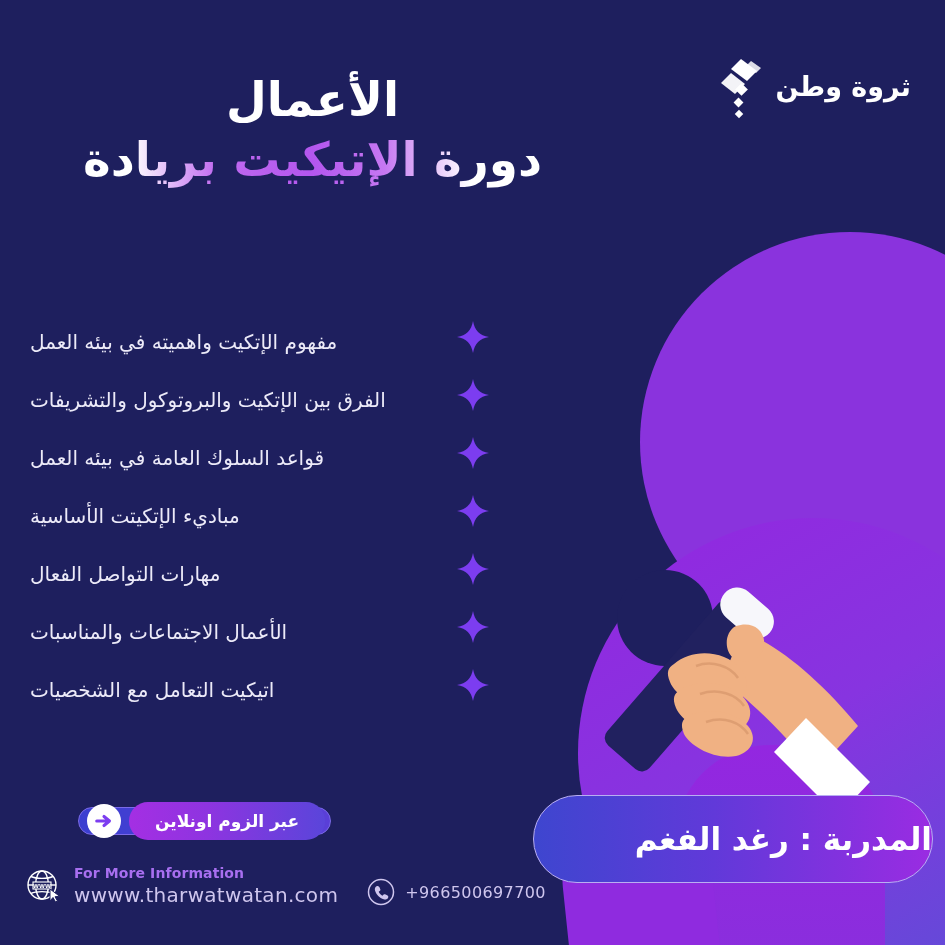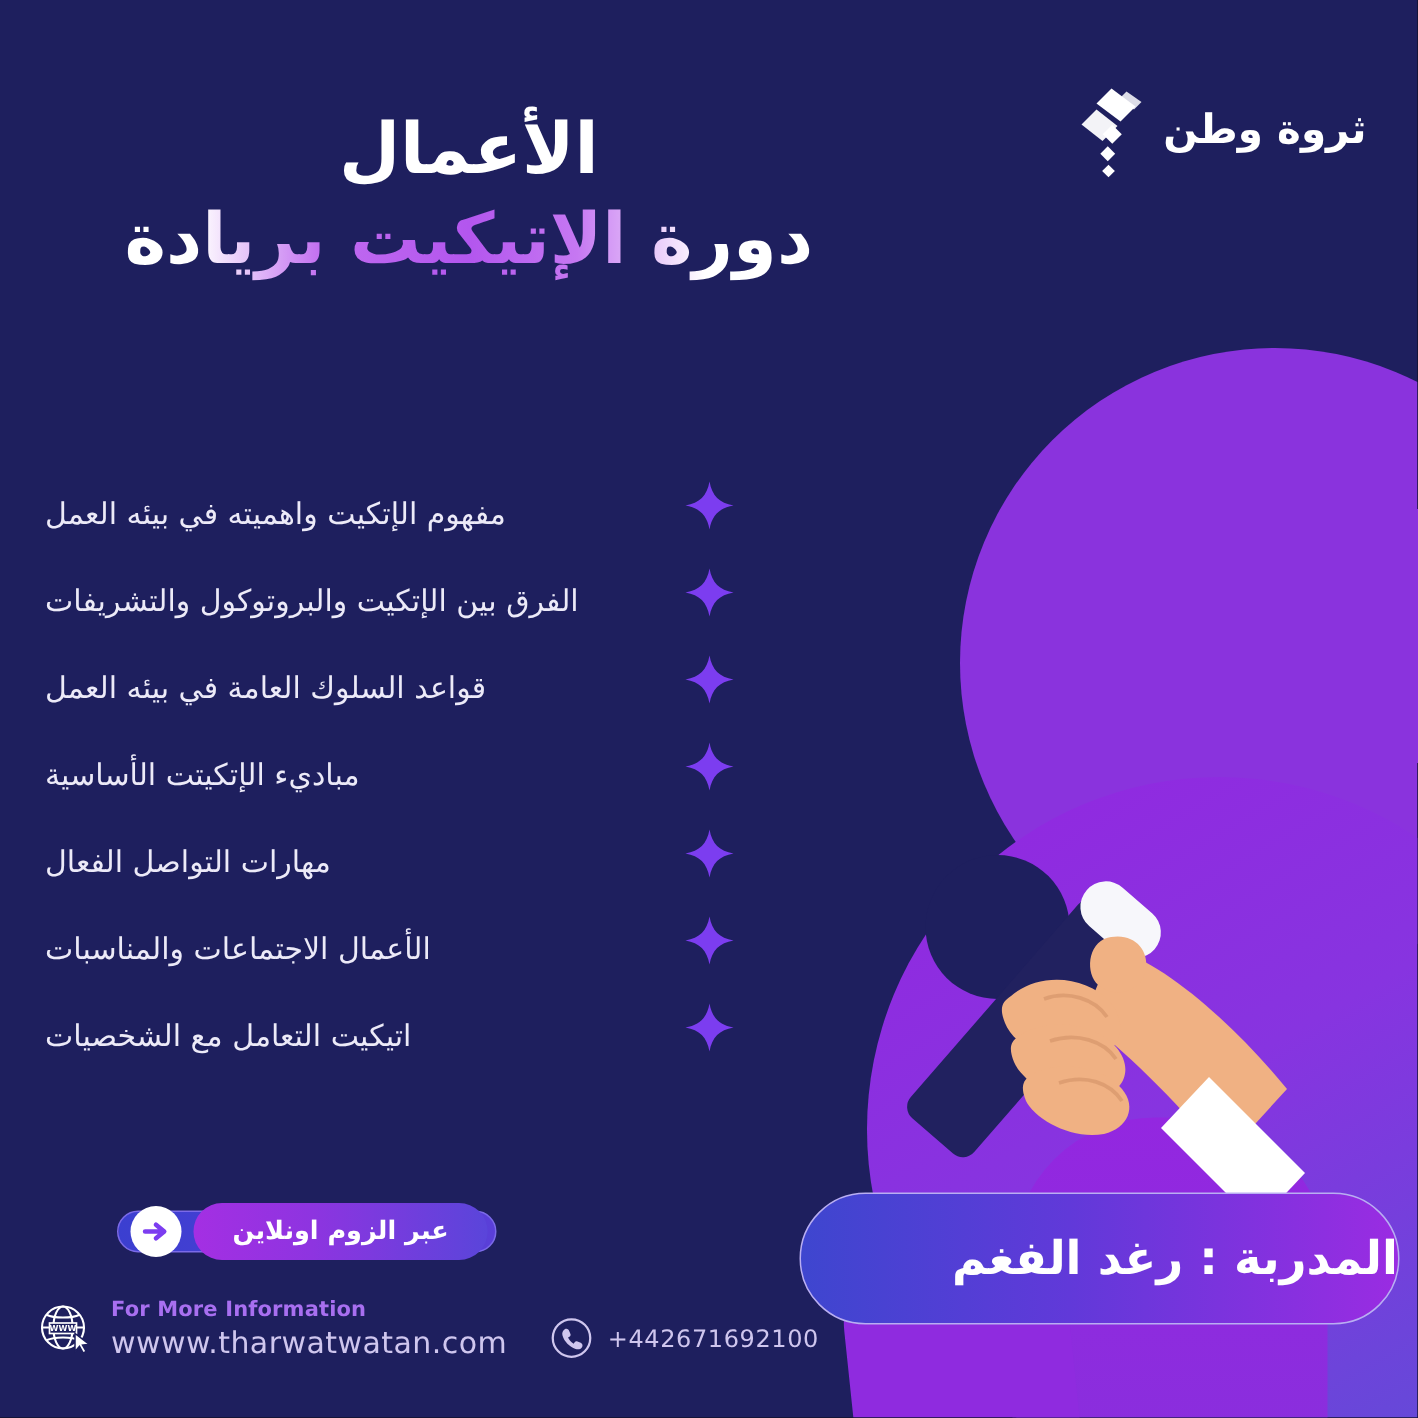--- a/index.html
+++ b/index.html
@@ -401,21 +401,21 @@
       </span>
     </div>
 
     <div class="footer-phone">
       <span class="phone-icon">
         <svg viewBox="0 0 30 30" width="30" height="30" aria-hidden="true">
           <circle cx="15" cy="15" r="12.5" fill="none" stroke="#cfc6ee" stroke-width="1.5"></circle>
           <path d="M10.5 9.2 C12 8.4 13.1 9.3 13.6 10.6 L14.3 12.3 C14.6 13.1 14.3 13.7 13.6 14.1 L12.7 14.7 C13.4 16.4 14.8 17.9 16.5 18.8 L17.1 17.9 C17.6 17.2 18.2 17 19 17.3 L20.7 18 C22 18.5 22.9 19.7 22 21.1 C21.1 22.5 19.4 22.9 17.7 22.3 C13.6 20.9 10.2 17.5 9 13.4 C8.5 11.7 9.1 10 10.5 9.2 Z" fill="#cfc6ee"></path>
         </svg>
       </span>
-      <span class="phone-number">+442671692100</span>
+      <span class="phone-number">+966500697700</span>
     </div>
 
   </div>
 
   <div class="trainer">
     <span class="trainer-text">المدربة : رغد الفغم</span>
   </div>
 
 </div>
 

